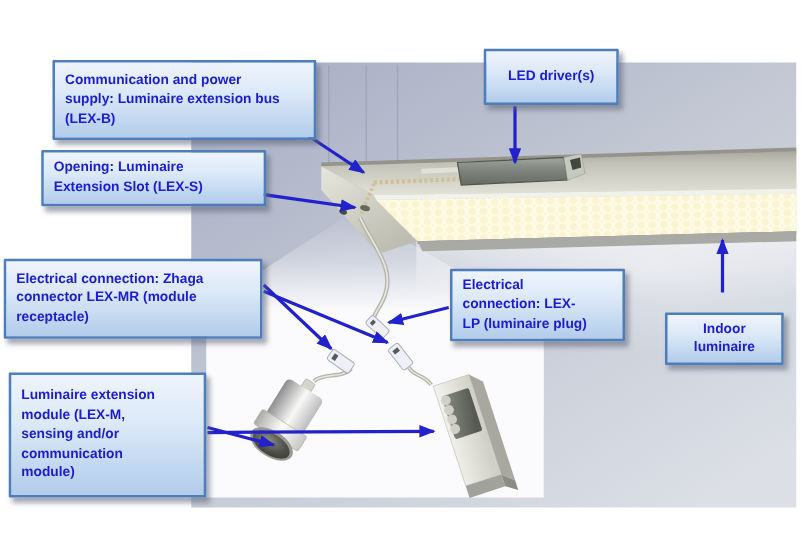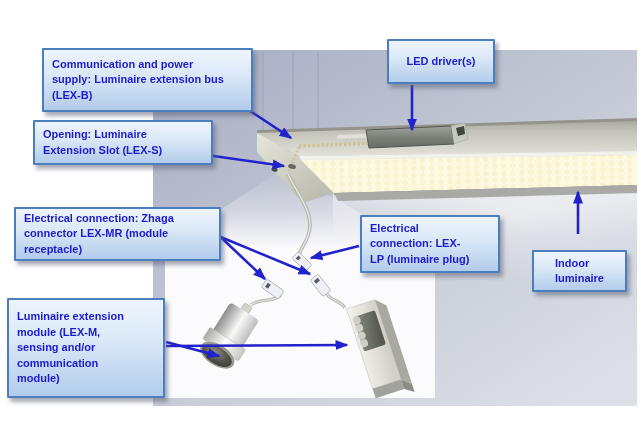--- a/index.html
+++ b/index.html
@@ -4,25 +4,25 @@
 <style>
   html,body{margin:0;padding:0;background:#ffffff;}
   .stage{position:relative;width:641px;height:447px;background:#ffffff;overflow:hidden;
          font-family:"Liberation Sans",sans-serif;}
   .scene-svg{position:absolute;left:0;top:0;}
   .label-box{position:absolute;box-sizing:border-box;border:2px solid #4d7ebc;
     background:linear-gradient(180deg,#eef4fc 0%,#dce9f8 40%,#b2cceb 100%);
     color:#1b1bd0;font-weight:bold;font-size:11px;line-height:15.5px;white-space:pre-line;
     box-shadow:3px 4px 4px rgba(95,100,120,0.55);display:flex;align-items:center;
     padding:4px 8px;border-radius:1px;}
-  .center{justify-content:center;}
+  .center{justify-content:center;text-align:center;}
   .b-lexb  {left:14px; top:48px;  width:211px;height:64px;margin-left:28px;}
   .b-lexs  {left:18px; top:120px; width:180px;height:45px;margin-left:15px;}
   .b-driver{left:387px;top:39px;  width:108px;height:45px;}
-  .b-lexmr {left:14px;  top:207px; width:207px;height:54px;}
+  .b-lexmr {left:3px;  top:207px; width:207px;height:64px;}
   .b-lexm  {left:7px;  top:298px; width:158px;height:100px;}
   .b-lexlp {left:360px;top:215px; width:140px;height:58px;}
   .b-indoor{left:532px;top:250px; width:95px; height:42px;}
 </style>
 </head>
 <body>
 
 <div class="stage">
 
   <svg class="scene-svg" width="641" height="447" viewBox="0 0 641 447">

